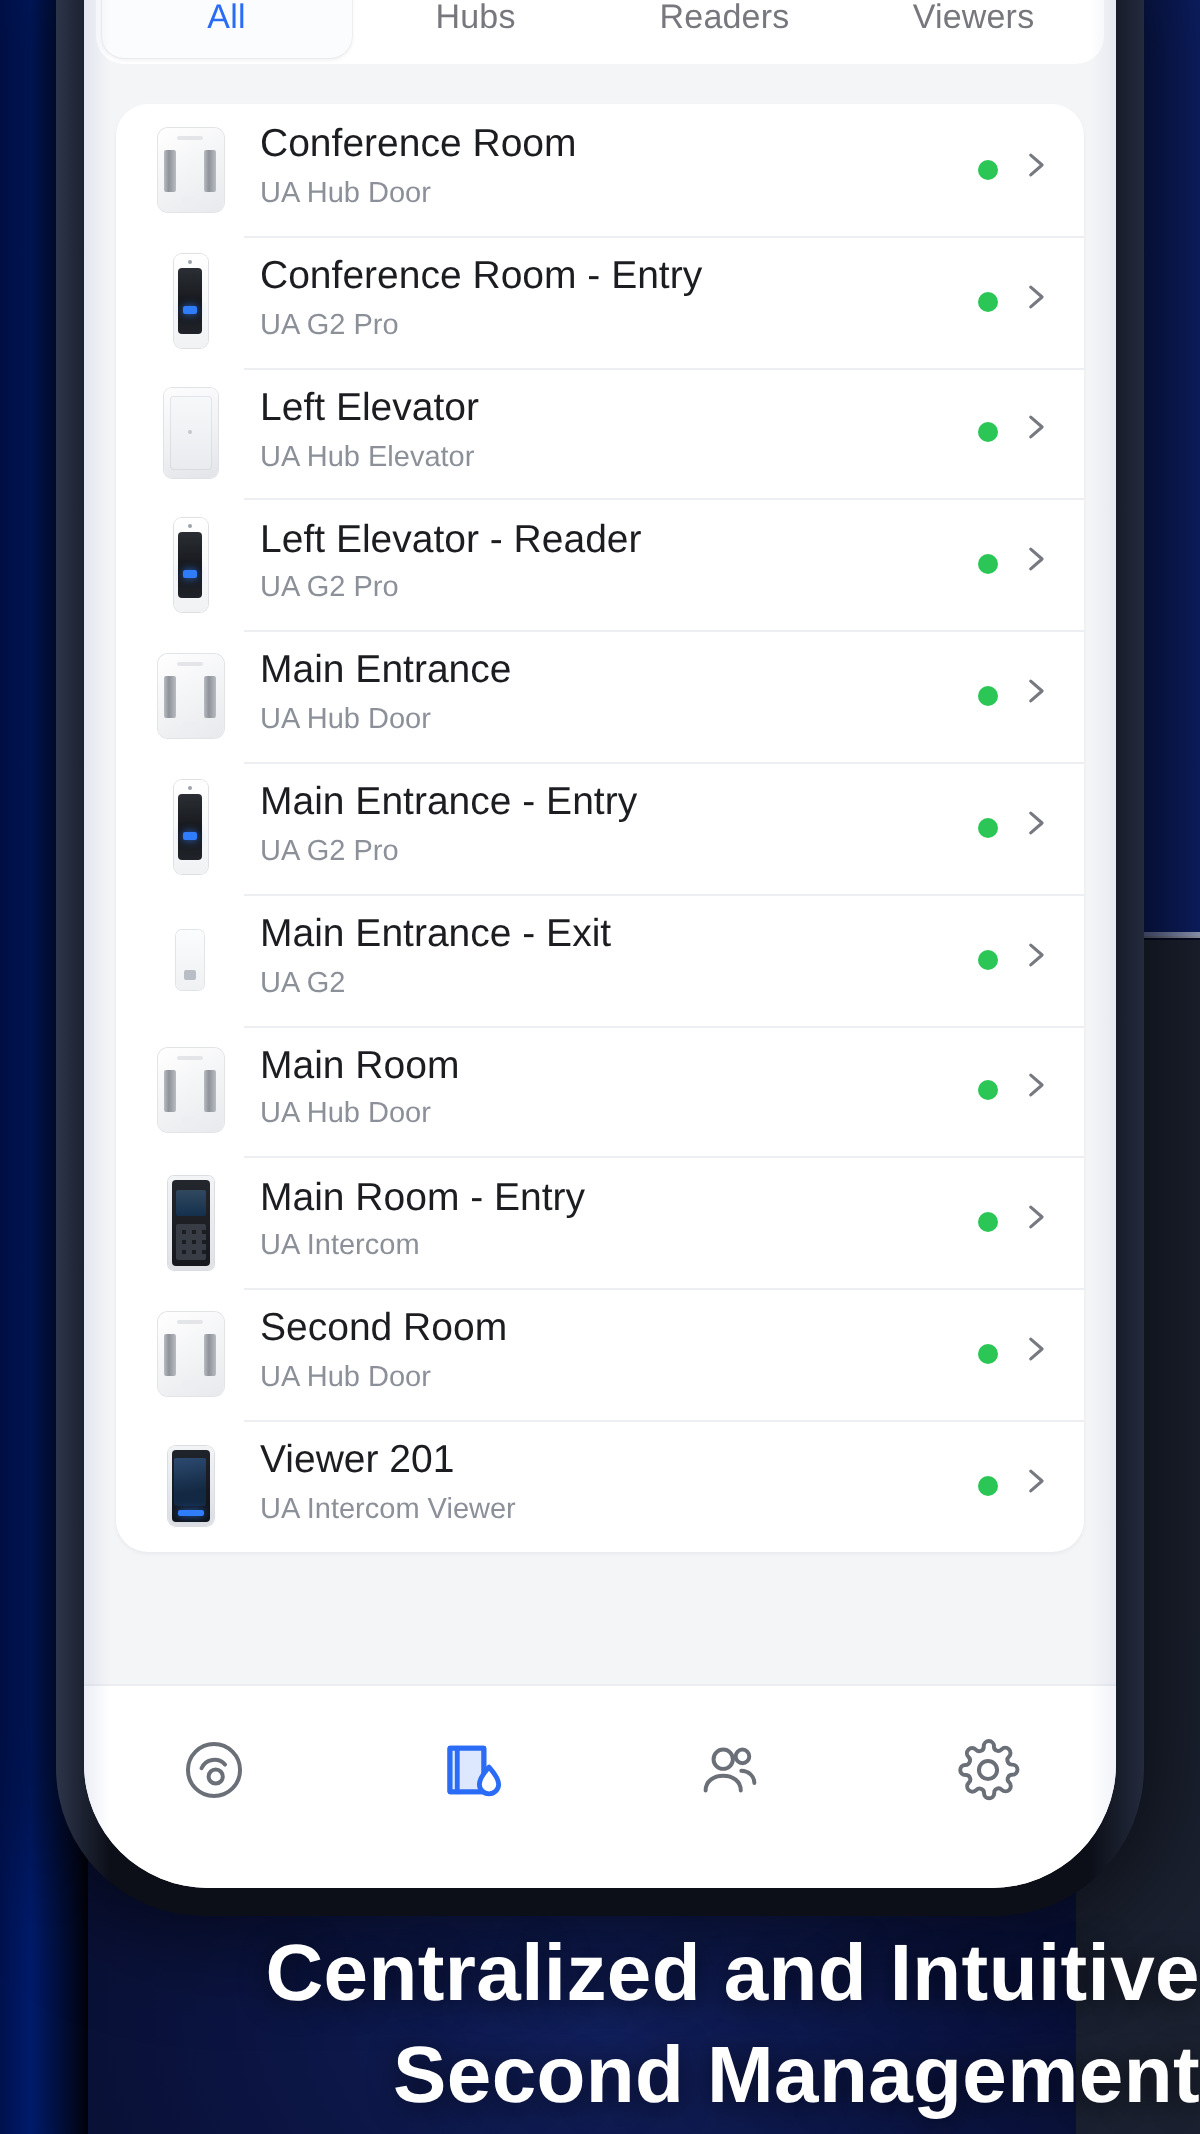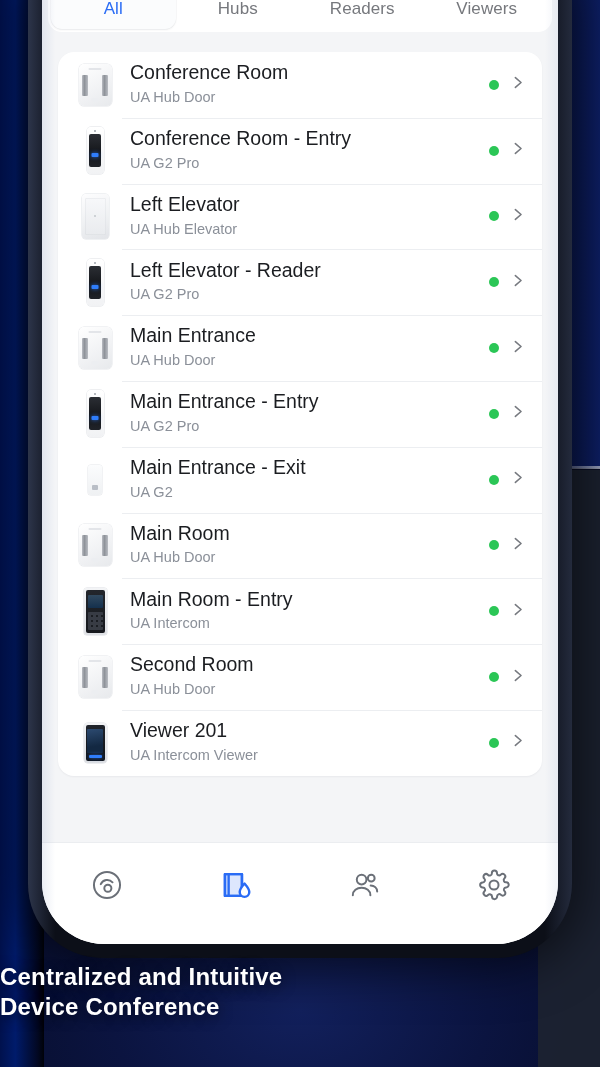--- a/index.html
+++ b/index.html
@@ -268,23 +268,23 @@
     display: flex; align-items: center; justify-content: center;
     height: 52px;
   }
   .nav-icon { width: 34px; height: 34px; color: #6b7078; display: block; }
   .nav-item.active .nav-icon { color: #2a6cf5; }
 
   
   .caption {
     position: absolute;
     left: 0; right: 0; top: 962px;
-    text-align: left;
+    text-align: right;
     color: #ffffff;
-    font-size: 24px;
+    font-size: 40px;
     font-weight: bold;
     line-height: 1.27;
     letter-spacing: .2px;
     text-shadow: 0 2px 14px rgba(0,0,0,.6);
   }
 </style>
 </head>
 <body>
 
 <div class="backdrop"></div>
@@ -547,14 +547,14 @@
             </svg>
           </span>
         </div>
       </div>
   </div>
   <div class="phone-bezel-shine"></div>
 </div>
 
 <div class="caption">
   <div>Centralized and Intuitive</div>
-  <div>Device Conference</div>
+  <div>Second Management</div>
 </div>
 
 </body></html>

